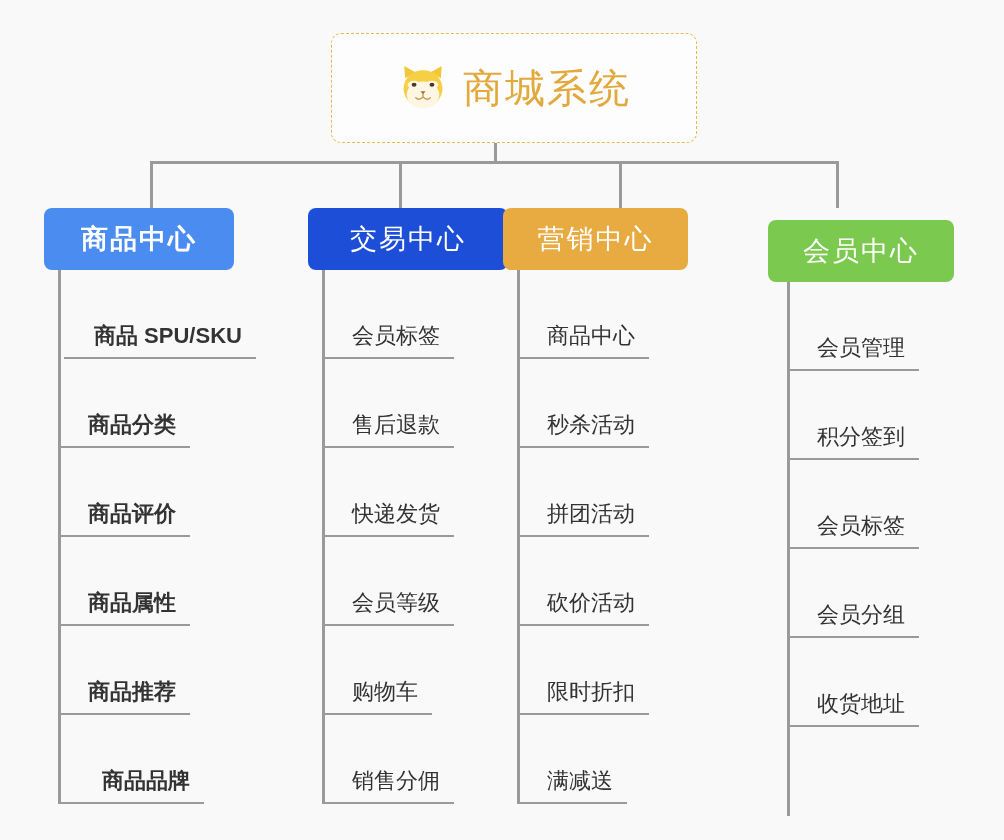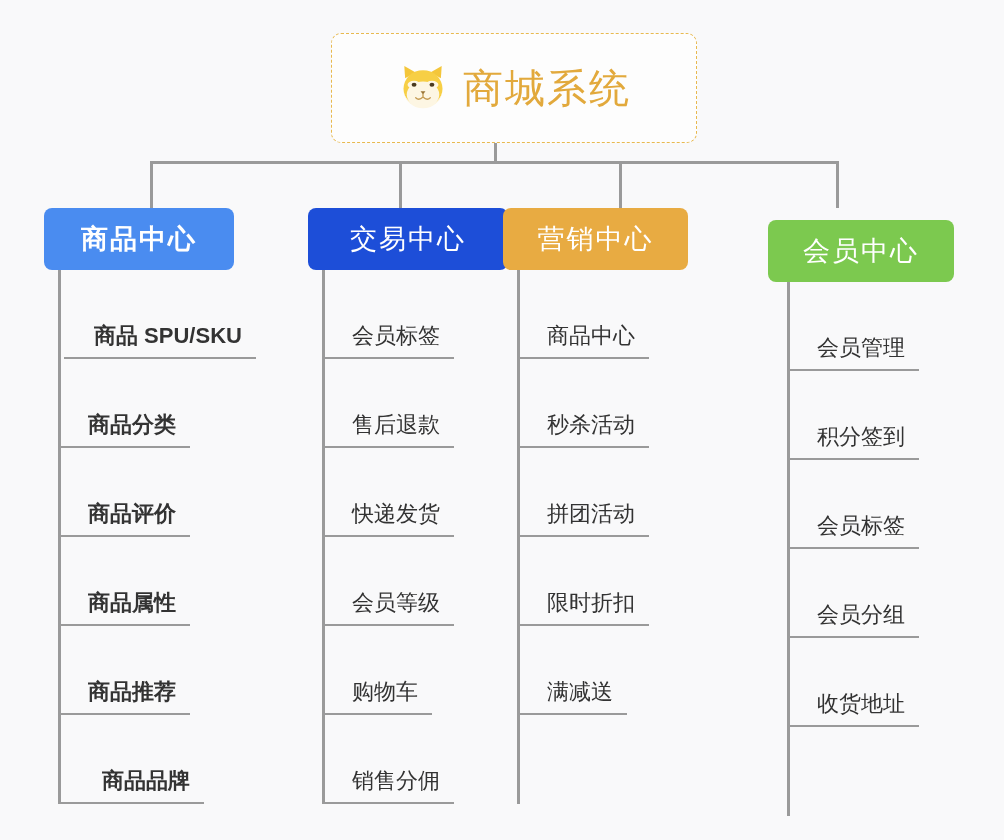--- a/index.html
+++ b/index.html
@@ -219,20 +219,23 @@
       <div class="leaf-item">
         <span class="leaf-underline" style="margin-left:14px;">商品中心</span>
       </div>
       <div class="leaf-item">
         <span class="leaf-underline" style="margin-left:14px;">秒杀活动</span>
       </div>
       <div class="leaf-item">
         <span class="leaf-underline" style="margin-left:14px;">拼团活动</span>
       </div>
       <div class="leaf-item">
+        <span class="leaf-underline" style="margin-left:14px;">砍价活动</span>
+      </div>
+      <div class="leaf-item">
         <span class="leaf-underline" style="margin-left:14px;">限时折扣</span>
       </div>
       <div class="leaf-item">
         <span class="leaf-underline" style="margin-left:14px;">满减送</span>
       </div>
     </div>
   </div>
 
   <div class="column" style="left:768px;margin-top:12px;">
     <div class="cat-header" style="width:186px; background:#7cc94f;">

